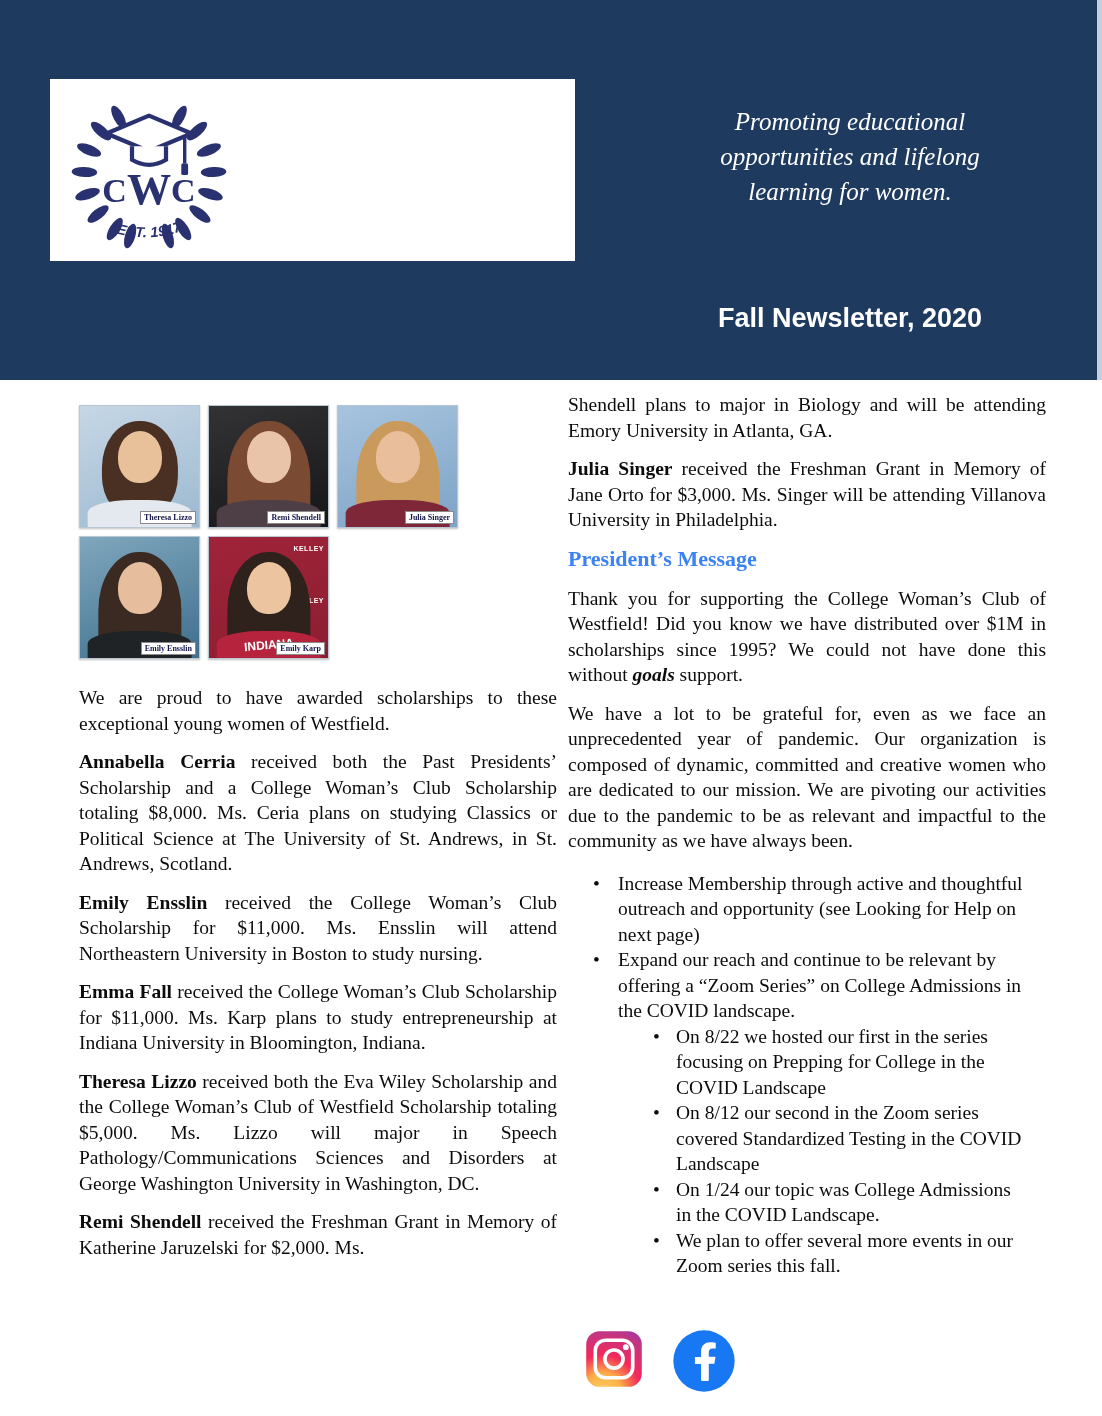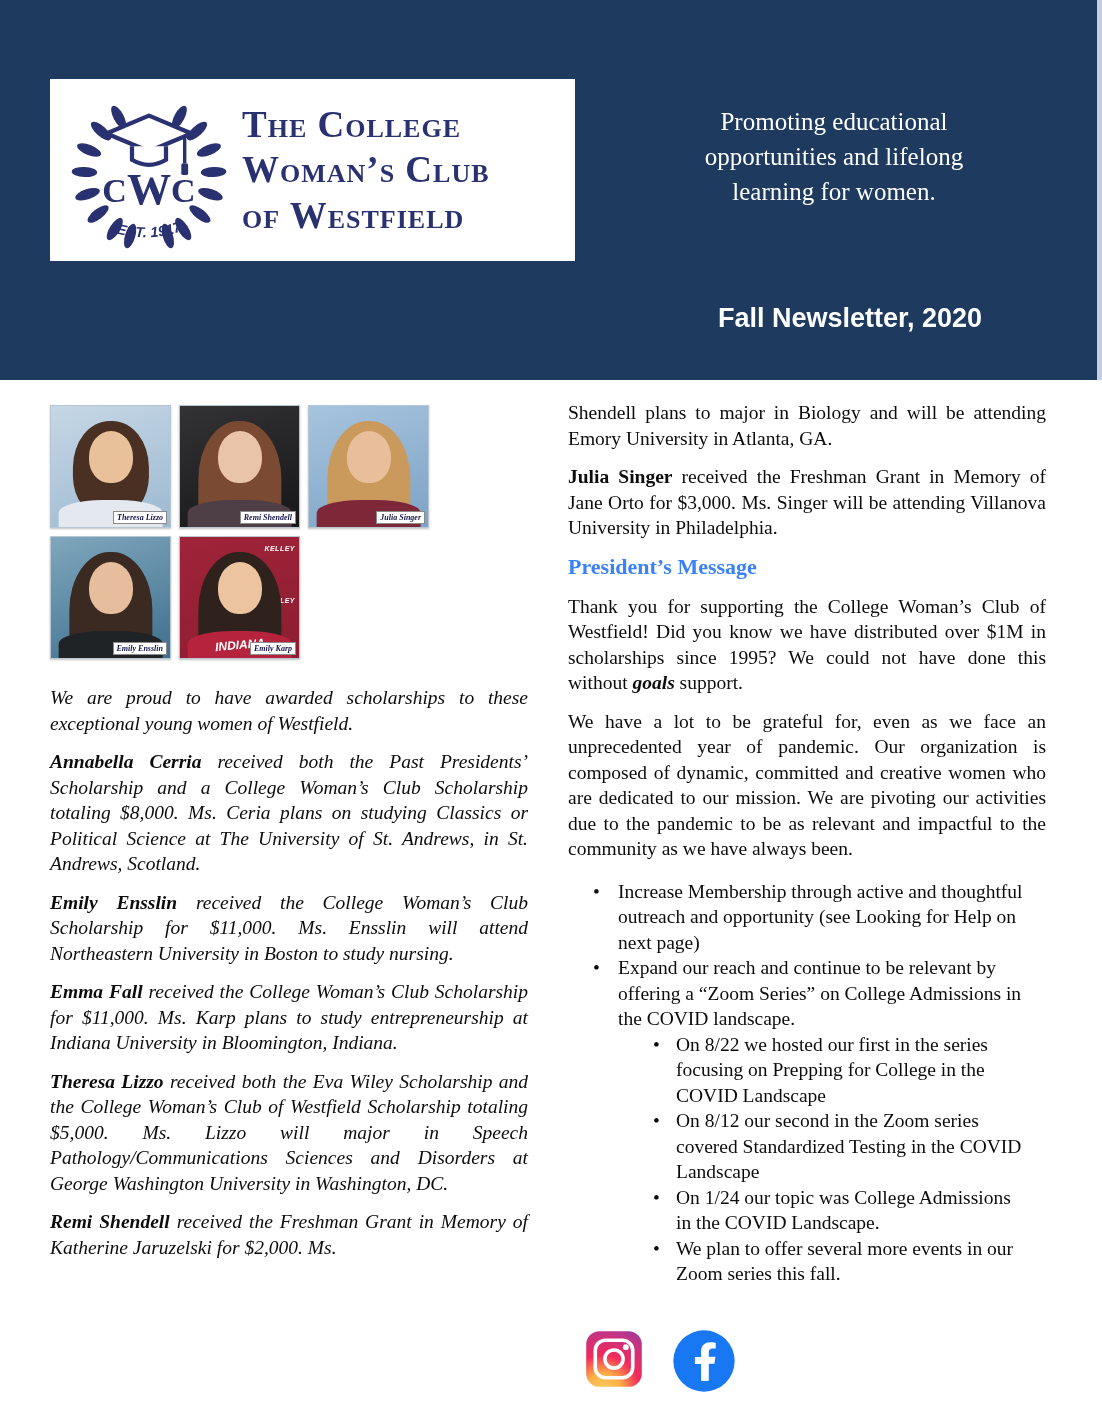--- a/index.html
+++ b/index.html
@@ -5,26 +5,26 @@
   html,body { margin:0; padding:0; }
   body { width:1102px; height:1416px; background:#ffffff; font-family:"Liberation Serif", serif; color:#0c0c0c; }
   .page { position:relative; width:1102px; height:1416px; overflow:hidden; background:#fff; }
 
   
   .header { position:absolute; left:0; top:0; width:1102px; height:380px; background:var(--header-bg,#1e3a5e); }
   .edge-strip { position:absolute; right:0; top:0; width:5px; height:380px; background:var(--edge-strip,#c7cfdd); }
   .logo-box { position:absolute; left:50px; top:79px; width:525px; height:182px; background:#ffffff; display:flex; align-items:center; }
   .logo-emblem { width:178px; height:170px; margin-left:10px; flex:0 0 auto; }
   .logo-name { font-family:"Liberation Serif", serif; font-variant:small-caps; font-weight:600; color:var(--logo-navy,#2a3170); font-size:37px; line-height:1.22; letter-spacing:1px; margin-left:4px; white-space:nowrap; }
-  .tagline { position:absolute; left:672px; top:104px; width:324px; text-align:center; color:#ffffff; font-size:25px; line-height:35px; }
+  .tagline { position:absolute; left:688px; top:104px; width:324px; text-align:center; color:#ffffff; font-style:italic; font-size:25px; line-height:35px; }
   .issue { position:absolute; left:640px; top:303px; width:420px; text-align:center; color:#ffffff; font-family:"Liberation Sans", sans-serif; font-weight:bold; font-size:27px; }
 
   
-  .col-left  { position:absolute; left:50px;  top:405px; width:478px;font-style:italic; }
-  .col-right { position:absolute; left:568px; top:400px; width:478px; }
+  .col-left  { position:absolute; left:79px;  top:405px; width:478px; }
+  .col-right { position:absolute; left:568px; top:392px; width:478px; }
   p.para { margin:0 0 13px 0; text-align:justify; font-size:19.5px; line-height:25.5px; }
   p.para b { font-weight:bold; }
   h2.msg-heading { margin:1px 0 14px 0; font-size:22px; font-weight:bold; color:#3b82f6; }
   .goals-intro { margin:0 0 10px 0; font-size:19.5px; line-height:25.5px; }
 
   ul.goals { list-style:none; margin:17px; padding:0; }
   ul.goals > li { position:relative; padding-left:33px; font-size:19.5px; line-height:25.5px; text-align:left; }
   ul.goals > li::before { content:"\2022"; position:absolute; left:8px; }
   ul.subgoals { list-style:none; margin:0; padding:0 0 0 33px; }
   ul.subgoals > li { position:relative; padding-left:25px; font-size:19.5px; line-height:25.5px; text-align:left; }
@@ -85,25 +85,20 @@
           <path d="M80 72 v16 q20 12 40 0 v-16" fill="#ffffff" stroke="#2a3170" stroke-width="5"></path>
           <line x1="142" y1="60" x2="142" y2="92" stroke="#2a3170" stroke-width="4"></line>
           <rect x="138" y="92" width="8" height="14" rx="2" fill="#2a3170"></rect>
         </g>
         <text x="100" y="138" text-anchor="middle" font-family="Liberation Serif, serif" font-weight="bold" font-size="40" fill="#2a3170">C<tspan font-size="52" dy="2">W</tspan><tspan dy="-2">C</tspan></text>
         <path id="estArc" d="M 42 168 Q 100 192 158 164" fill="none"></path>
         <text font-family="Liberation Sans, sans-serif" font-style="italic" font-weight="bold" font-size="17" fill="#2a3170">
           <textPath href="#estArc" startOffset="50%" text-anchor="middle">EST. 1917</textPath>
         </text>
       </svg>
-      <div class="logo-name">
-        <div>The College</div>
-        <div>Woman’s Club</div>
-        <div>of Westfield</div>
-      </div>
     </div>
     <div class="tagline">Promoting educational opportunities and lifelong learning for women.</div>
     <div class="issue">Fall Newsletter, 2020</div>
     <div class="edge-strip"></div>
   </div>
 
   <div class="col-left">
     <div class="photo-grid">
       <div class="photo p1">
         <div class="hair"></div>

